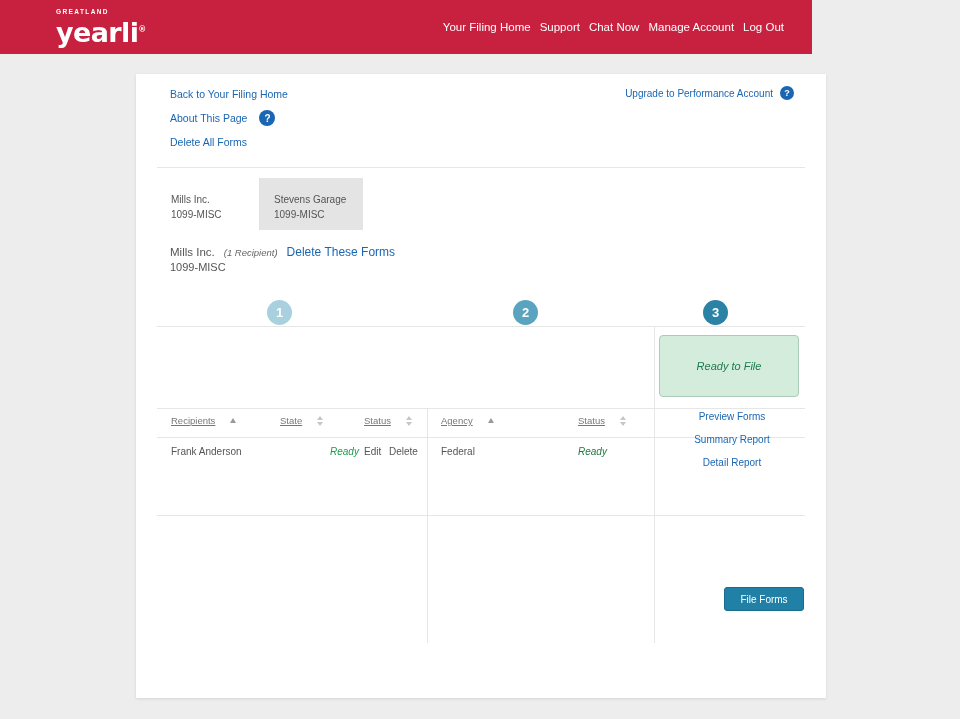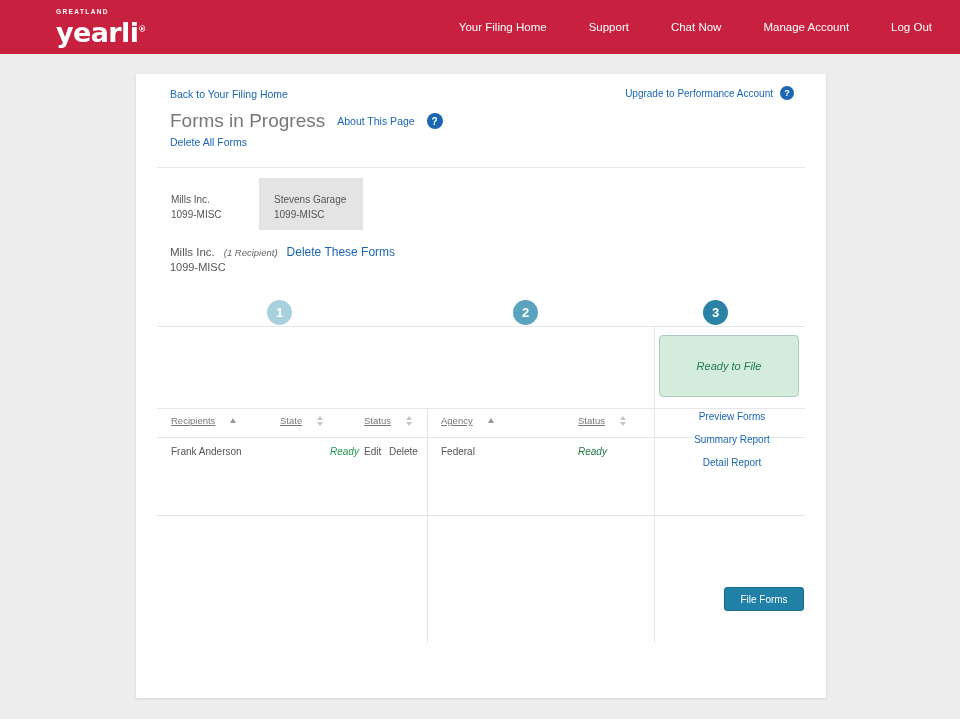--- a/index.html
+++ b/index.html
@@ -6,21 +6,21 @@
   html, body {
     width: 960px; height: 719px;
     background: #ededed;
     font-family: "Liberation Sans", sans-serif;
     -webkit-font-smoothing: antialiased;
   }
 
   
   .topbar {
     position: absolute; left: 0; top: 0;
-    width: 960px; height: 54px;
+    width: 812px; height: 54px;
     background: #c8203f;
   }
   .logo {
     position: absolute; left: 56px; top: 8px;
     color: #ffffff; text-decoration: none;
     display: block;
   }
   .logo-sup {
     font-size: 6.5px; letter-spacing: 1.4px;
     font-weight: bold; line-height: 8px;
@@ -30,21 +30,21 @@
   .logo-main {
     font-size: 27px; font-weight: bold; line-height: 27px;
     letter-spacing: -0.6px; display: block;
     color: #ffffff;
     font-family: "DejaVu Sans", sans-serif;
   }
   .logo-main .tm { font-size: 8px; vertical-align: super; letter-spacing: 0; }
 
   .topnav {
     position: absolute; right: 28px; top: 20px;
-    display: flex; align-items: center; gap: 42px;
+    display: flex; align-items: center; gap: 9px;
   }
   .topnav a {
     color: #ffffff; text-decoration: none;
     font-size: 11.5px; line-height: 14px;
     white-space: nowrap;
   }
 
   
   .card {
     position: absolute; left: 136px; top: 74px;
@@ -230,21 +230,20 @@
 <div class="card">
 
   <a class="link back-link" href="#">Back to Your Filing Home</a>
 
   <div class="upgrade-wrap">
     <a class="link upgrade-link" href="#">Upgrade to Performance Account</a>
     <span class="help-dot">?</span>
   </div>
 
   <div class="title-row">
-    <h1 class="page-title">Forms in Progress</h1>
     <a class="link about-link" href="#">About This Page</a>
     <span class="help-dot-lg">?</span>
   </div>
 
   <a class="link delete-all" href="#">Delete All Forms</a>
 
   <div class="hr-top"></div>
 
   <div class="tabs">
     <div class="tab active">

